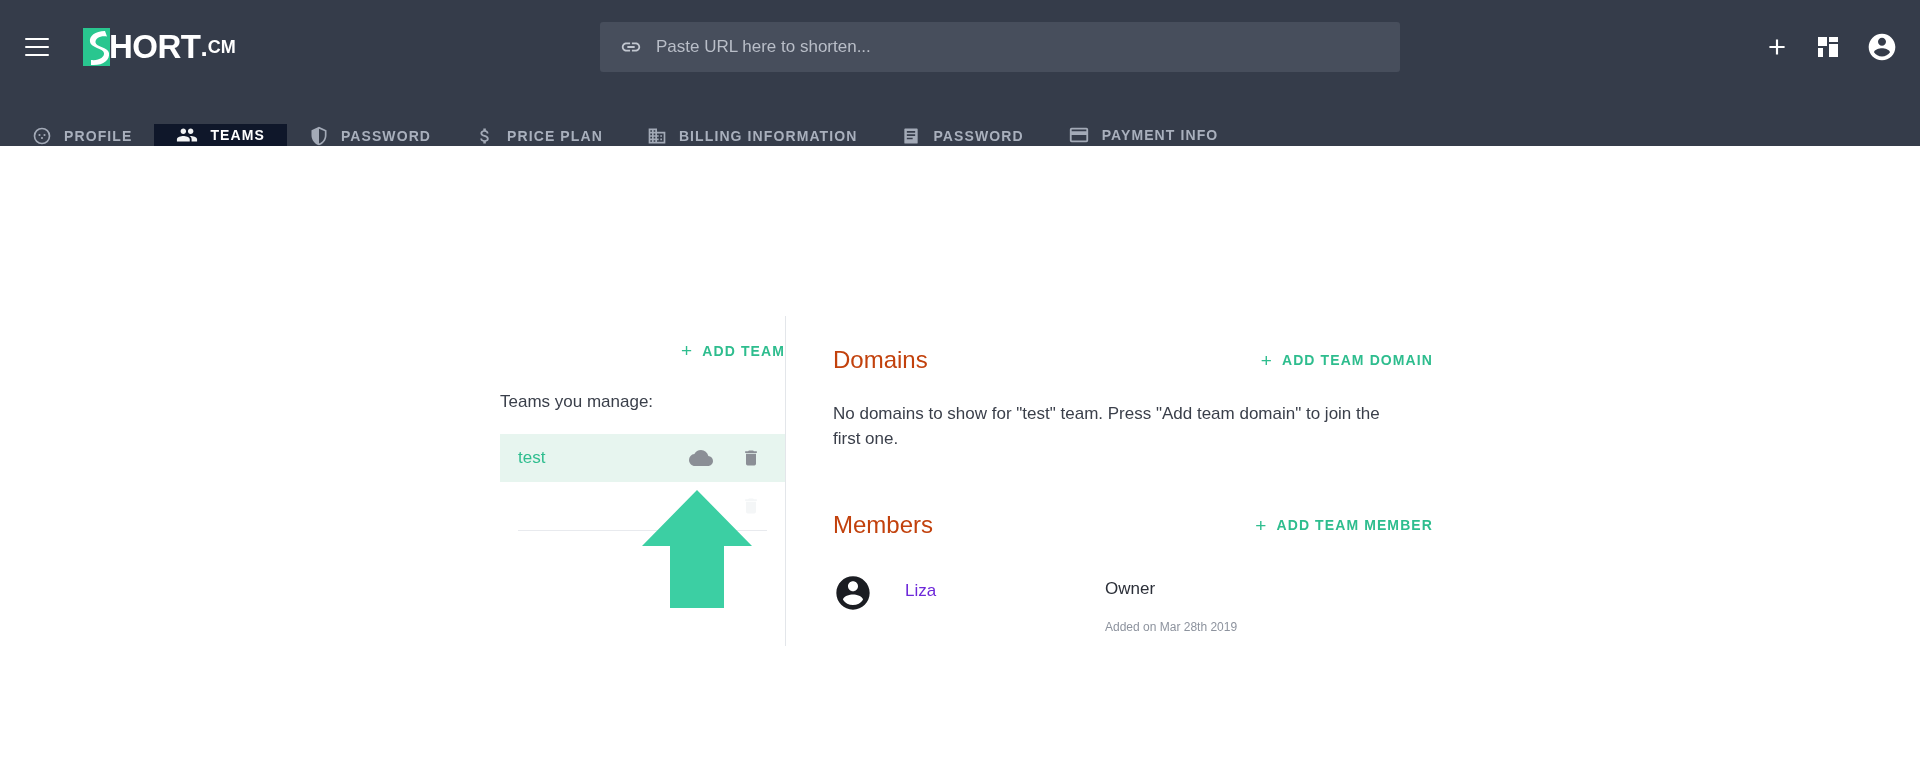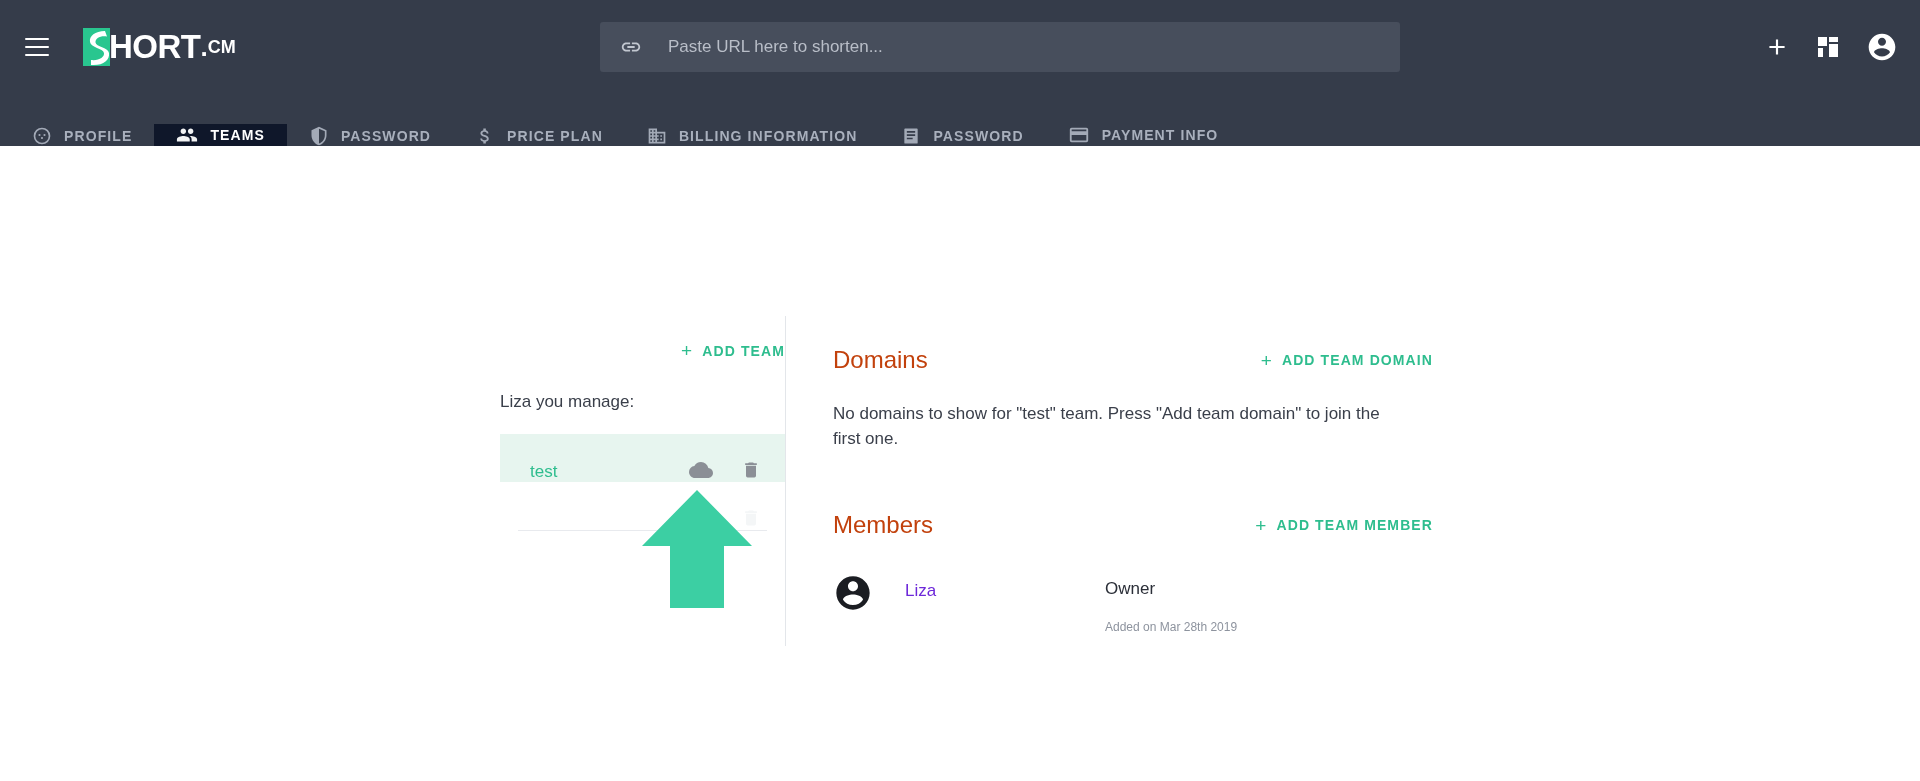--- a/index.html
+++ b/index.html
@@ -64,21 +64,21 @@
     position: absolute;
     left: 600px;
     top: 22px;
     width: 800px;
     height: 50px;
     background: #474e5c;
     border-radius: 3px;
     display: flex;
     align-items: center;
     padding-left: 20px;
-    gap: 26px;
+    gap: 14px;
     cursor: text;
   }
   .urlbar .ph {
     color: #b9bec8;
     font-size: 17px;
   }
   .link-icon { flex: 0 0 auto; display:flex; }
 
   .topright {
     position: absolute;
@@ -148,22 +148,22 @@
   .plus-glyph { font-size: 19px; font-weight: normal; line-height: 1; }
   .teams-label {
     margin-top: 32px;
     font-size: 17px;
     color: #3a3f4a;
   }
   .team-list { margin-top: 22px; }
   .team-row {
     height: 48px;
     display: flex;
-    align-items: flex-end;
-    padding: 0 24px 0 30px;
+    align-items: center;
+    padding: 0 24px 0 18px;
     cursor: pointer;
   }
   .team-row.selected { background: #e7f5ef; }
   .team-name {
     color: #2ebd8e;
     font-size: 17px;
     flex: 1 1 auto;
   }
   .team-row.ghost .team-name { color: #f2f4f6; }
   .team-actions { display: flex; align-items: center; gap: 28px; }
@@ -345,21 +345,21 @@
 
   <div class="teams-panel">
 
     <div class="add-team-row">
       <button class="link-btn">
         <span class="plus-glyph">+</span>
         <span>ADD TEAM</span>
       </button>
     </div>
 
-    <div class="teams-label">Liza you manage:</div>
+    <div class="teams-label">Teams you manage:</div>
 
     <div class="team-list">
 
       <div class="team-row selected">
         <span class="team-name">test</span>
         <span class="team-actions">
           <span class="icon-btn">
             <svg width="24" height="24" viewBox="0 0 24 24" fill="#8b8f96" xmlns="http://www.w3.org/2000/svg">
               <path d="M19.35 10.04A7.49 7.49 0 0 0 12 4a7.48 7.48 0 0 0-6.63 4.03A5.994 5.994 0 0 0 0 14c0 3.31 2.69 6 6 6h13c2.76 0 5-2.24 5-5 0-2.64-2.05-4.78-4.65-4.96z"></path>
             </svg>

